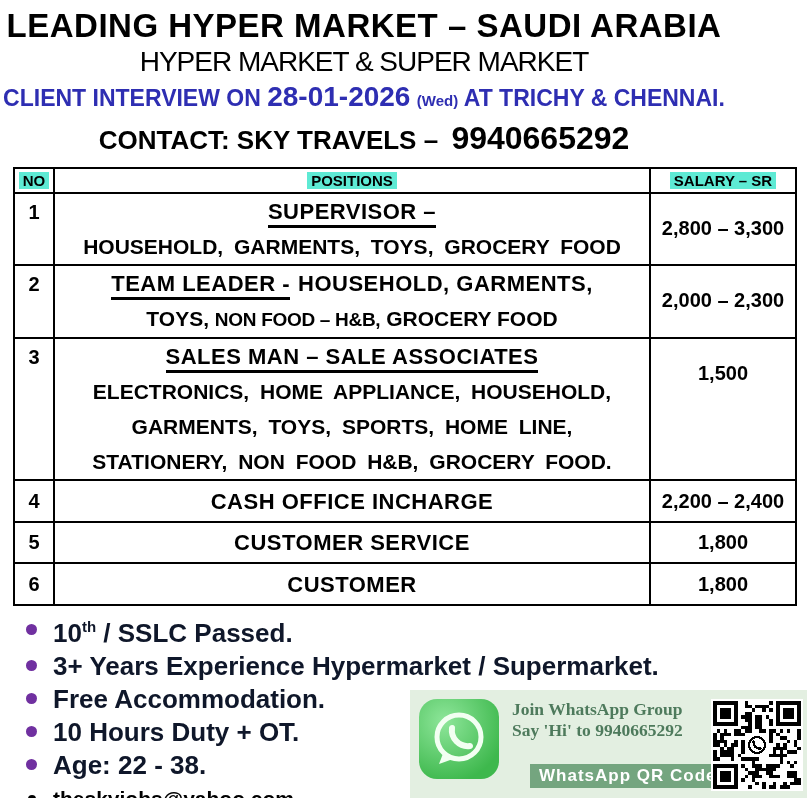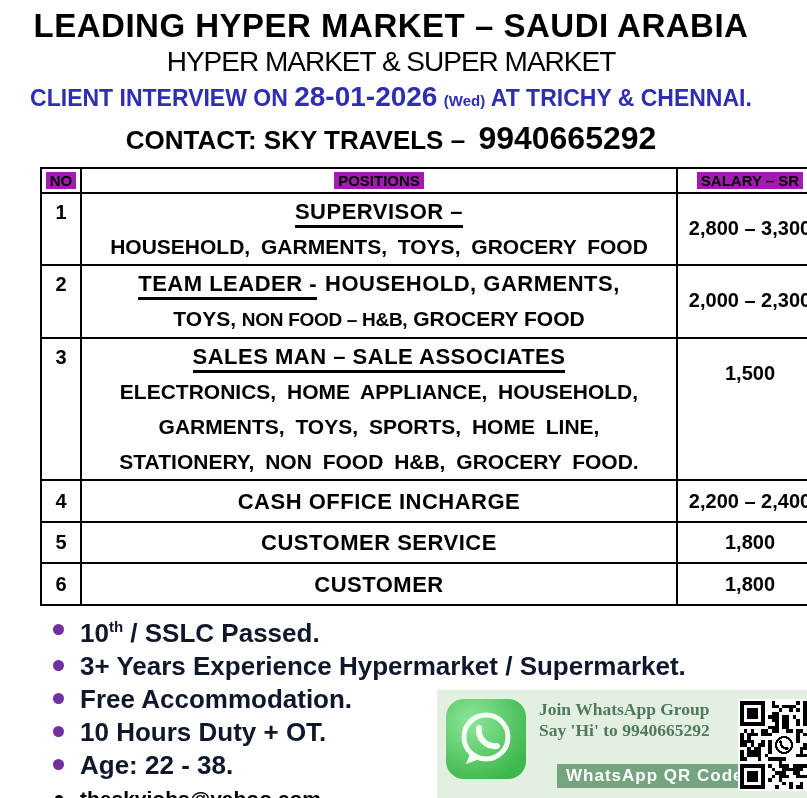--- a/index.html
+++ b/index.html
@@ -2,21 +2,21 @@
 <html><head>
 <meta charset="utf-8">
 <style>
   * { margin: 0; padding: 0; box-sizing: border-box; }
   html, body { width: 807px; height: 798px; overflow: hidden; }
   body {
     background: #ffffff;
     font-family: "Liberation Sans", sans-serif;
     color: #000;
   }
-  .page { position: relative; width: 728px; height: 798px; margin-left: 27px; }
+  .page { position: relative; width: 728px; height: 798px; }
 
   
   .hdr { text-align: center; }
   .title {
     padding-top: 6px;
     font-size: 33px;
     font-weight: bold;
     letter-spacing: 0.5px;
     line-height: 40px;
   }
@@ -52,21 +52,21 @@
     width: 782px;
     margin: 8px 0 0 13px;
   }
   table.jobs td { border: 2px solid #000; overflow: hidden; }
   .c-no  { width: 40px; }
   .c-pos { width: 596px; }
   .c-sal { width: 146px; }
 
   tr.thead { height: 25px; }
   tr.thead td { text-align: center; font-size: 15px; font-weight: bold; padding: 1px 0; }
-  .hl { background: #a21caf; padding: 0 4px; }
+  .hl { background: #5eead4; padding: 0 4px; }
 
   td.no  { text-align: center; font-size: 20px; font-weight: bold; }
   td.pos { text-align: center; font-weight: bold; font-size: 21px; line-height: 35px; }
   td.sal { text-align: center; font-weight: bold; font-size: 20px; }
 
   tr.r1 { height: 71px; }
   tr.r2 { height: 72px; }
   tr.r3 { height: 142px; }
   tr.r4 { height: 42px; }
   tr.r5 { height: 41px; }

